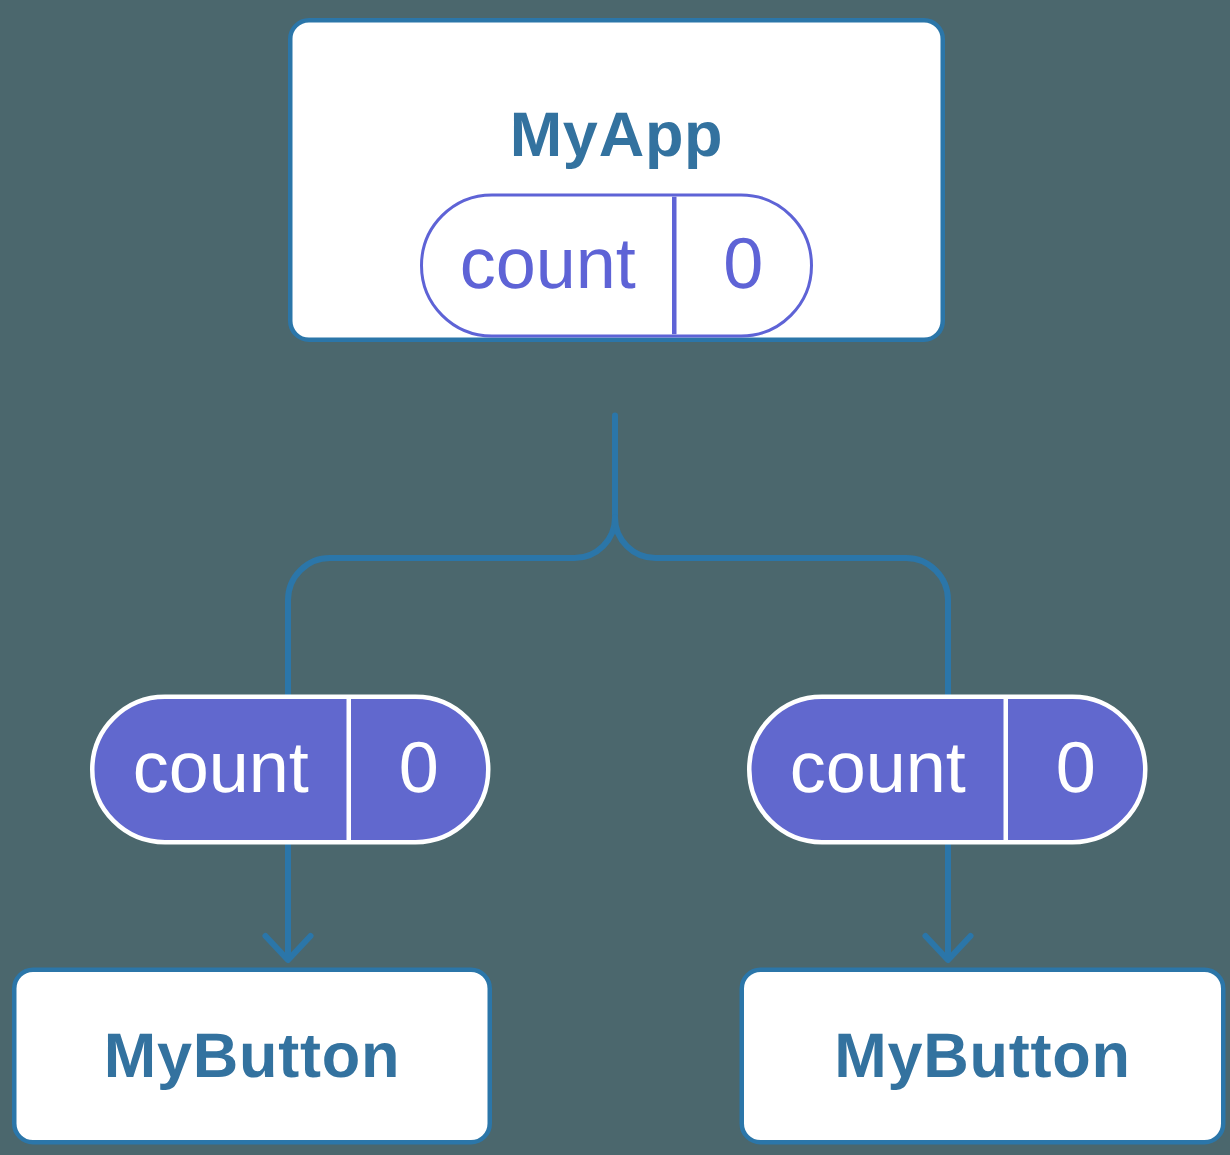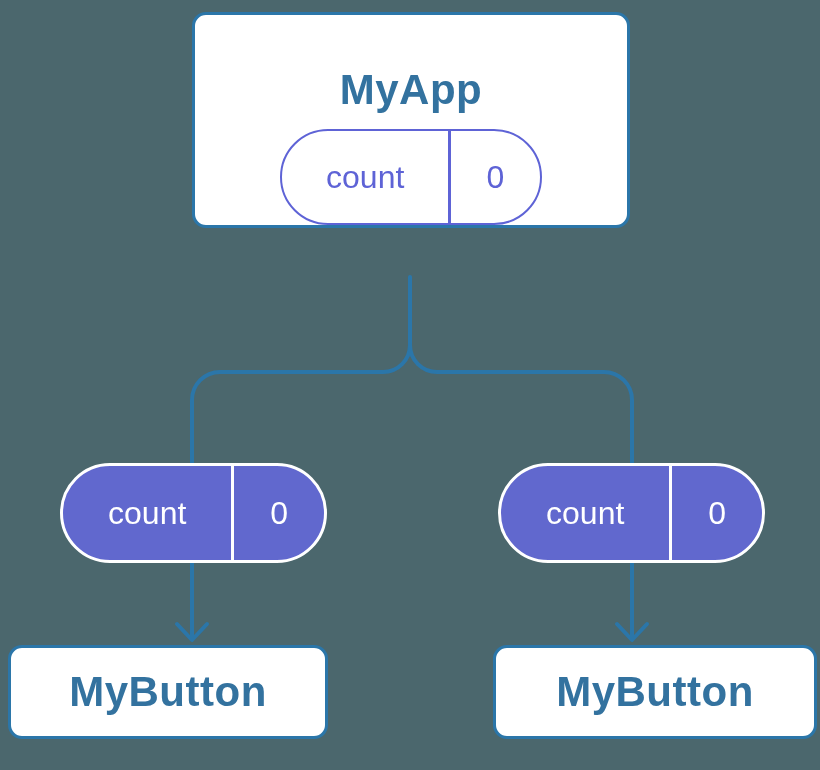--- a/index.html
+++ b/index.html
@@ -45,21 +45,21 @@
     flex-direction: column;
     align-items: center;
   }
   .node-card.parent {
     left: 192px; top: 12px;
     width: 438px; height: 216px;
     padding-top: 50px;
   }
   .node-card.child {
     top: 645px;
-    height: 94px;
+    height: 118px;
     justify-content: center;
   }
   .node-card.child.left  { left: 8px;   width: 320px; }
   .node-card.child.right { left: 493px; width: 324px; }
   .node-title {
     font-size: 42px;
     font-weight: bold;
     color: var(--heading-text);
     line-height: 1.2;
     letter-spacing: 0.5px;
@@ -67,21 +67,21 @@
   .pill {
     display: flex;
     align-items: stretch;
     border-radius: 999px;
     overflow: hidden;
   }
   .pill .seg {
     display: flex;
     align-items: center;
     justify-content: center;
-    font-size: 32px;
+    font-size: 48px;
     line-height: 1;
   }
   .pill .seg.name  { flex: 0 0 64.5%; }
   .pill .seg.value { flex: 1 1 auto; }
   .pill.outline {
     width: 262px; height: 99px;
     margin-top: 14px;
     border: 2.5px solid var(--purple-outline);
     background: var(--node-bg);
     color: var(--purple-outline);

